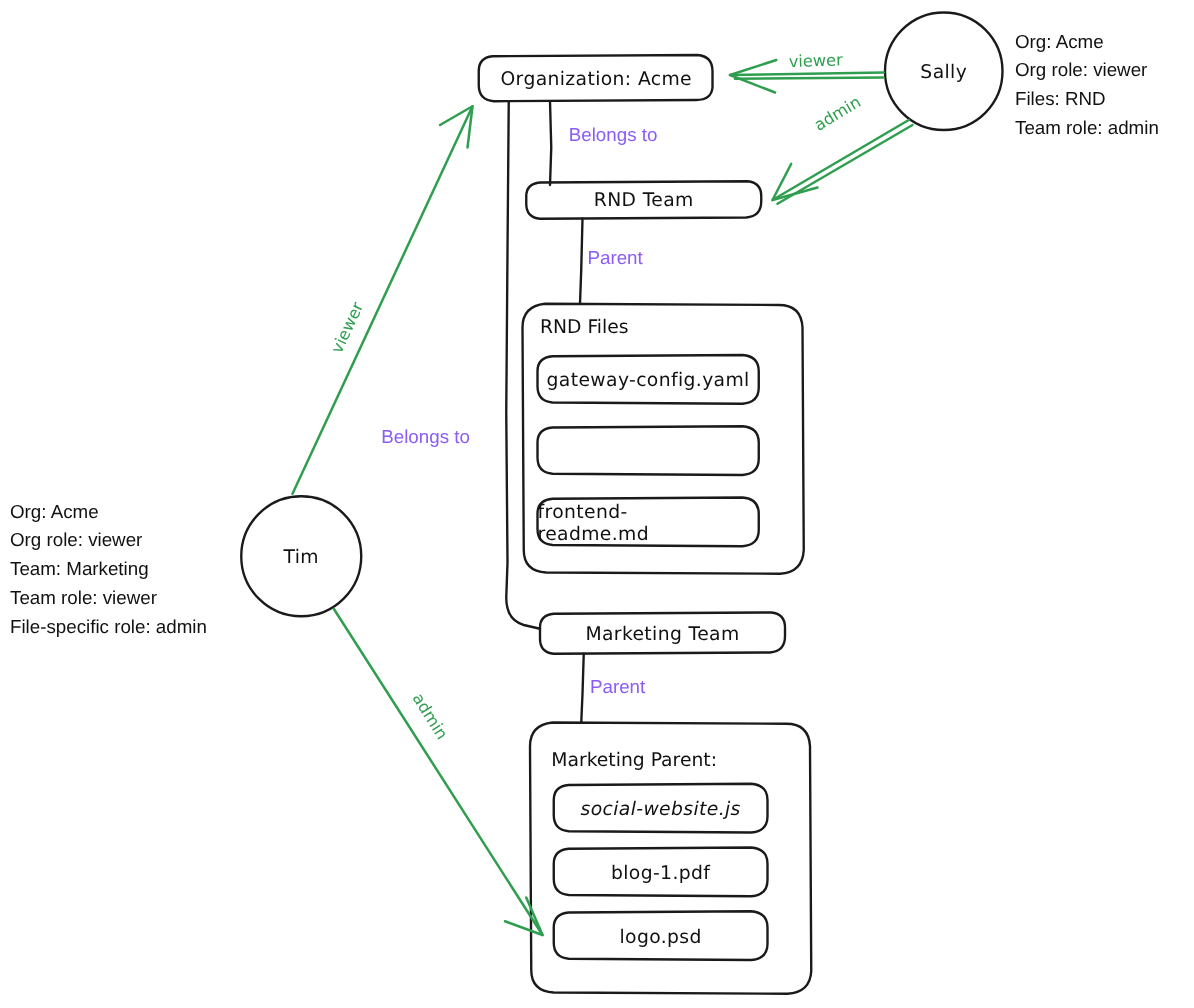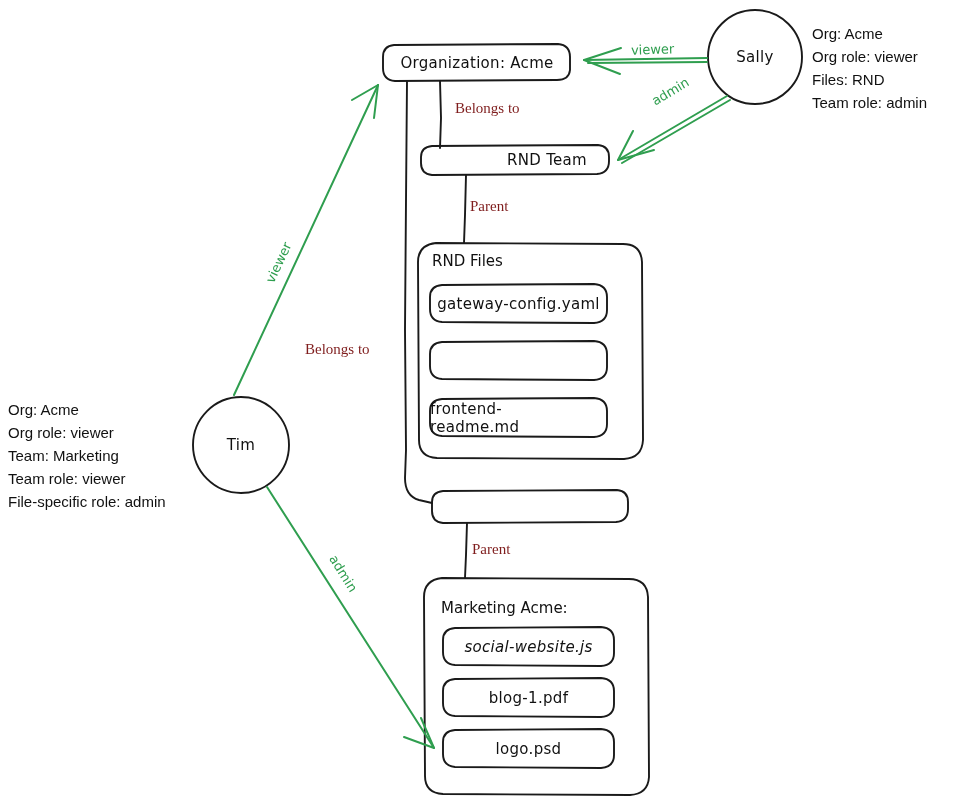--- a/index.html
+++ b/index.html
@@ -6,22 +6,22 @@
   body{width:955px;height:806px;position:relative;overflow:hidden;
        font-family:"DejaVu Sans","Liberation Sans",sans-serif;color:#1a1a1a;}
   #canvas{position:absolute;inset:0;width:955px;height:806px;}
   svg.layer{position:absolute;left:0;top:0;width:955px;height:806px;overflow:visible;}
   .node-label{
     position:absolute;display:flex;align-items:center;justify-content:center;
     font-size:15px;letter-spacing:.3px;color:#111;pointer-events:none;
     font-family:"DejaVu Sans","Liberation Sans",sans-serif;
   }
   .edge-label{
-    position:absolute;font-size:15px;color:#7f1d1d;white-space:nowrap;
-    font-family:Liberation Serif, serif;
+    position:absolute;font-size:15px;color:#8b5cf6;white-space:nowrap;
+    font-family:Liberation Sans, sans-serif;
   }
   .green-label{
     position:absolute;font-size:13px;color:#2f9e4f;white-space:nowrap;
     font-family:"DejaVu Sans","Liberation Sans",sans-serif;
   }
   .annot{
     position:absolute;font-size:15px;line-height:23px;color:#111;white-space:nowrap;
     font-family:Liberation Sans, sans-serif;
   }
   .group-title{position:absolute;font-size:15px;color:#111;white-space:nowrap;}
@@ -80,29 +80,30 @@
       <path d="M234,395 L378,85"></path>
       <path d="M378,85 L352,100 M378,85 L374,118"></path>
 
       <path d="M267,487 L434,748"></path>
       <path d="M434,748 L404,737 M434,748 L421,718"></path>
     </g>
   </svg>
 
   <div class="node-label" style="left:383px;top:45px;width:188px;height:36px;">Organization: Acme</div>
 
-  <div class="node-label" style="left:421px;top:145px;width:188px;height:30px;padding-left:32px;">RND Team</div>
+  <div class="node-label" style="left:421px;top:145px;width:188px;height:30px;">RND Team</div>
 
+  <div class="node-label" style="left:432px;top:490px;width:196px;height:33px;">Marketing Team</div>
 
   <div class="group-title" style="left:432px;top:252px;">RND Files</div>
 
   <div class="node-label" style="left:430px;top:284px;width:177px;height:39px;">gateway-config.yaml</div>
   <div class="node-label" style="left:430px;top:398px;width:155px;height:39px;">frontend-readme.md</div>
 
-  <div class="group-title" style="left:441px;top:599px;">Marketing Acme:</div>
+  <div class="group-title" style="left:441px;top:599px;">Marketing Parent:</div>
 
   <div class="node-label" style="left:443px;top:627px;width:171px;height:39px;font-style:italic;">social-website.js</div>
   <div class="node-label" style="left:443px;top:678px;width:171px;height:39px;">blog-1.pdf</div>
   <div class="node-label" style="left:443px;top:729px;width:171px;height:39px;">logo.psd</div>
 
   <div class="node-label" style="left:708px;top:10px;width:94px;height:94px;">Sally</div>
 
   <div class="node-label" style="left:193px;top:397px;width:96px;height:96px;">Tim</div>
 
   <div class="edge-label" style="left:455px;top:100px;">Belongs to</div>

